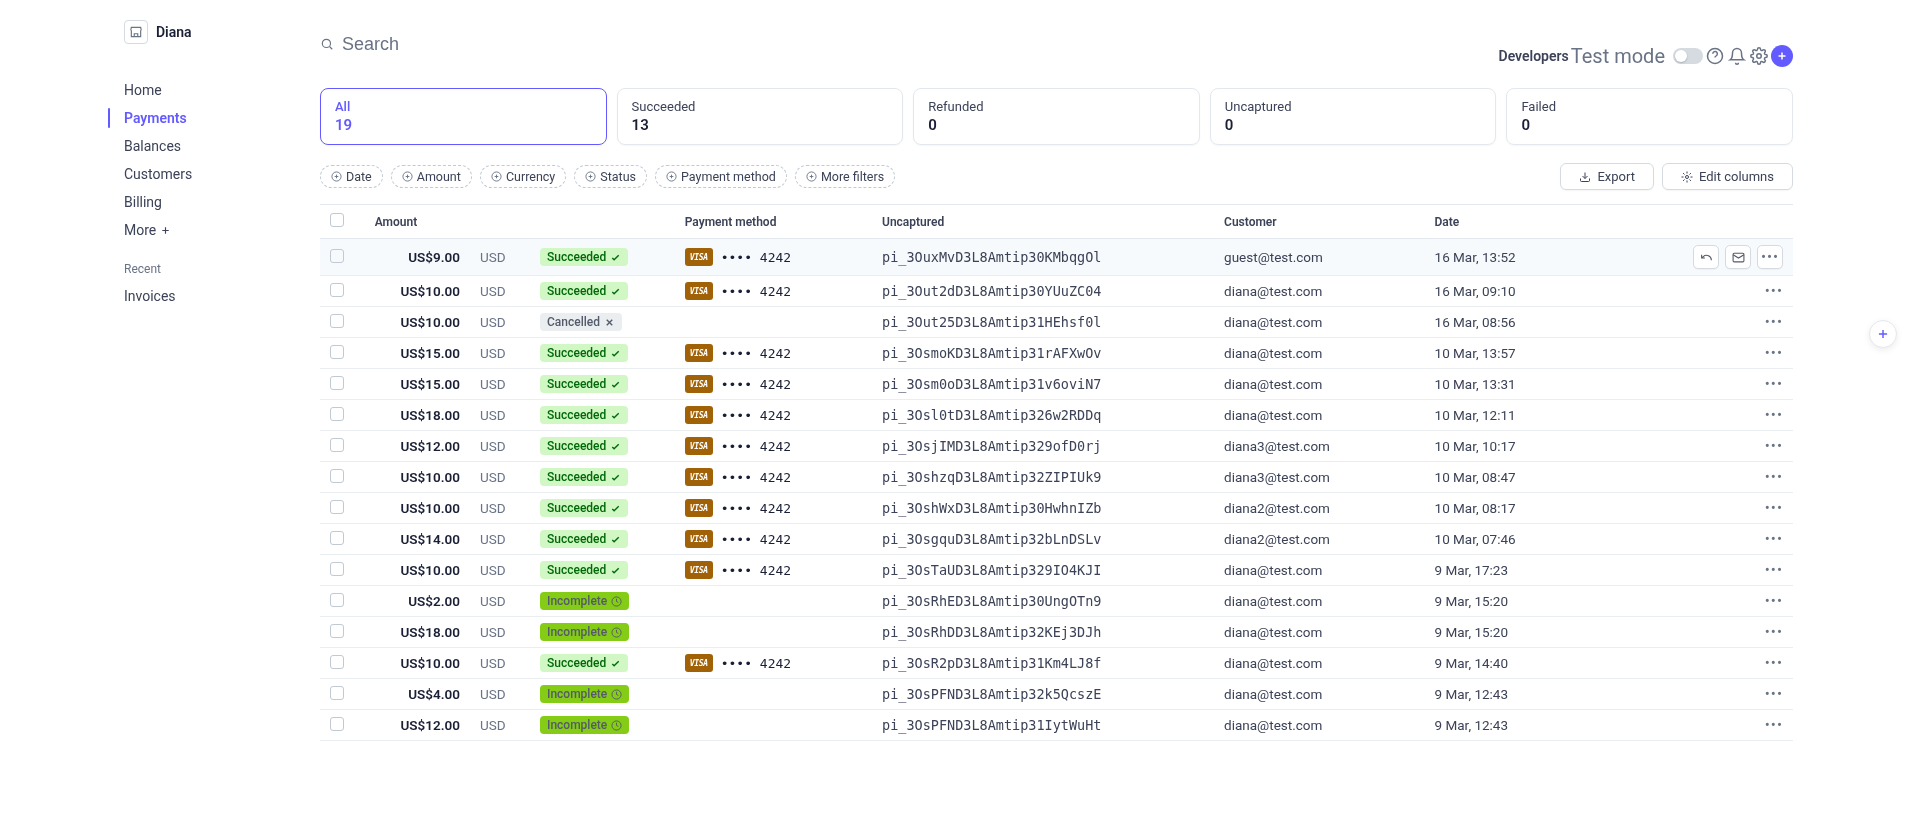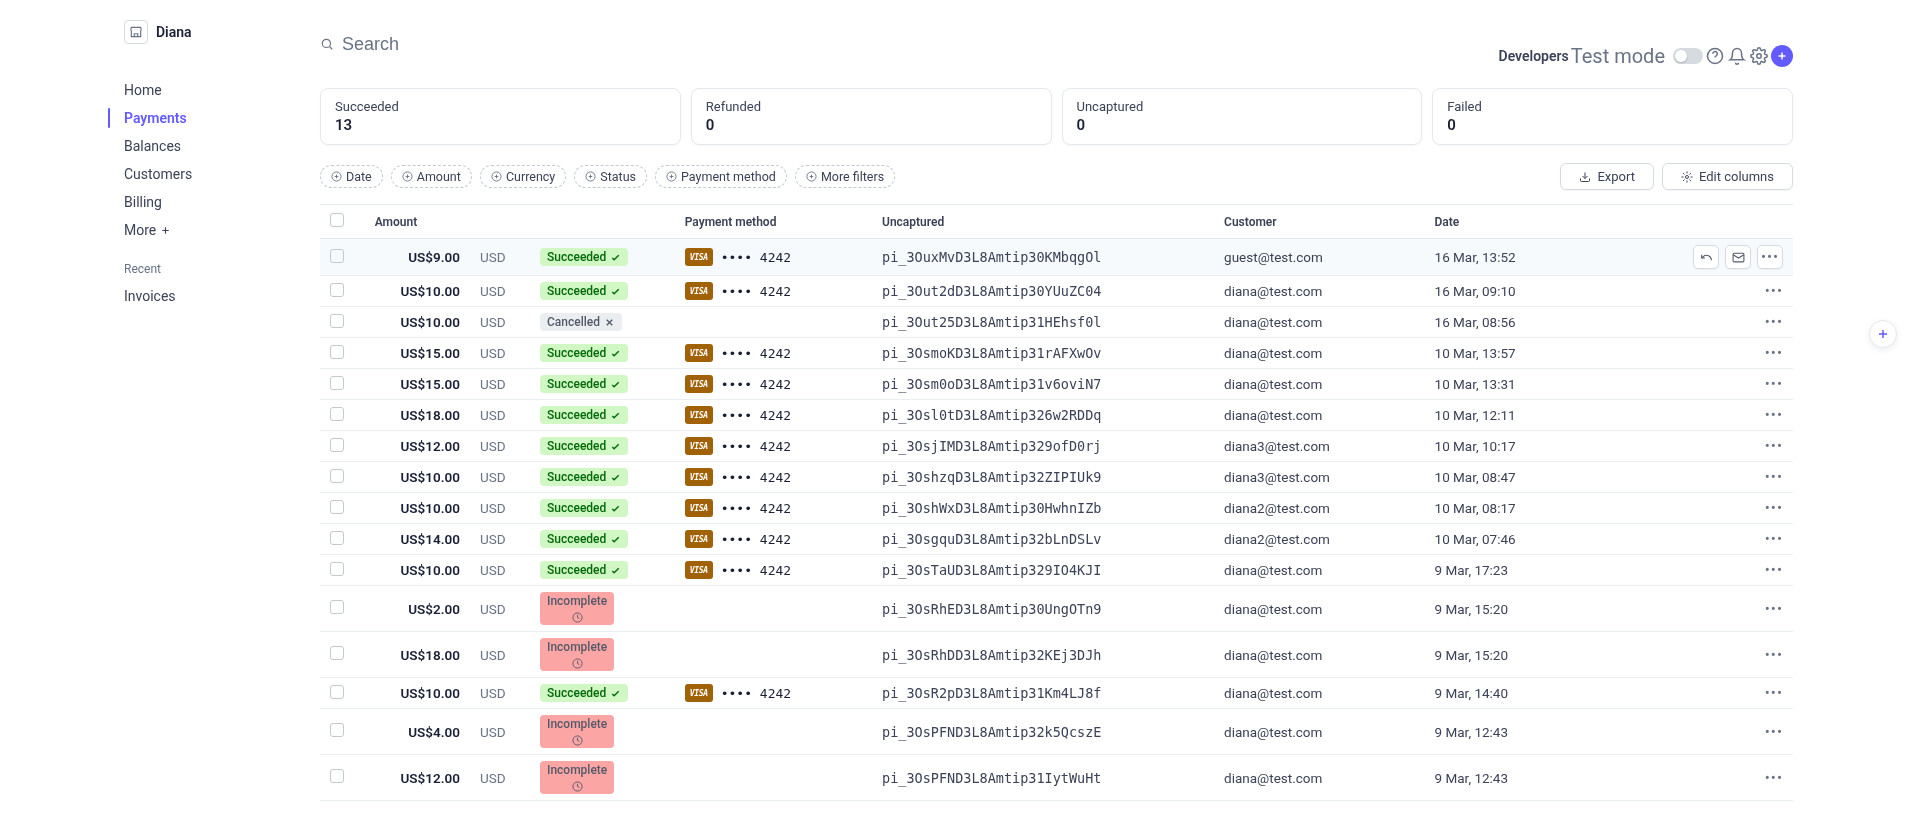--- a/index.html
+++ b/index.html
@@ -165,21 +165,21 @@
     }
     .amt-cell { text-align: right; font-weight: 600; }
     .cur-cell { color: #697386; padding-left: 6px;}
     .badge {
       display: inline-flex; align-items: center; gap: 4px;
       padding: 2px 7px; border-radius: 4px;
       font-size: 12px; font-weight: 500;
     }
     .badge.succeeded { background: #d1f7c4; color: #006908; }
     .badge.cancelled { background: #ebeef1; color: #545a69; }
-    .badge.incomplete { background: #fca5a5; color: #545a69; flex-direction: column; }
+    .badge.incomplete { background: #84cc16; color: #545a69; }
     .visa-badge {
       width: 28px; height: 18px; background: #a16207; border-radius: 3px;
       color: #fff; font-size: 8px; font-weight: 700; display: inline-flex; align-items: center; justify-content: center;
       font-style: italic; letter-spacing: -0.3px;
     }
     .pm-cell { display: flex; align-items: center; gap: 8px; font-family: ui-monospace, Menlo, monospace; font-size: 13px;}
     .desc-cell { font-family: ui-monospace, Menlo, monospace; font-size: 13px; color: #3c4257;}
     .cust-cell { color: #3c4257; }
     .date-cell { color: #3c4257; }
     .row-actions { display: flex; gap: 6px; justify-content: flex-end;}
@@ -275,20 +275,24 @@
         </span>
         <span class="add-circle">
           <svg width="12" height="12" viewBox="0 0 24 24" fill="none" stroke="currentColor" stroke-width="3">
               <path d="M12 5v14M5 12h14"></path>
             </svg>
         </span>
       </div>
     </div>
 
     <div class="stat-cards" id="stat-cards">
+        <div class="stat-card active">
+          <div class="stat-label">All</div>
+          <div class="stat-value">19</div>
+        </div>
         <div class="stat-card">
           <div class="stat-label">Succeeded</div>
           <div class="stat-value">13</div>
         </div>
         <div class="stat-card">
           <div class="stat-label">Refunded</div>
           <div class="stat-value">0</div>
         </div>
         <div class="stat-card">
           <div class="stat-label">Uncaptured</div>

